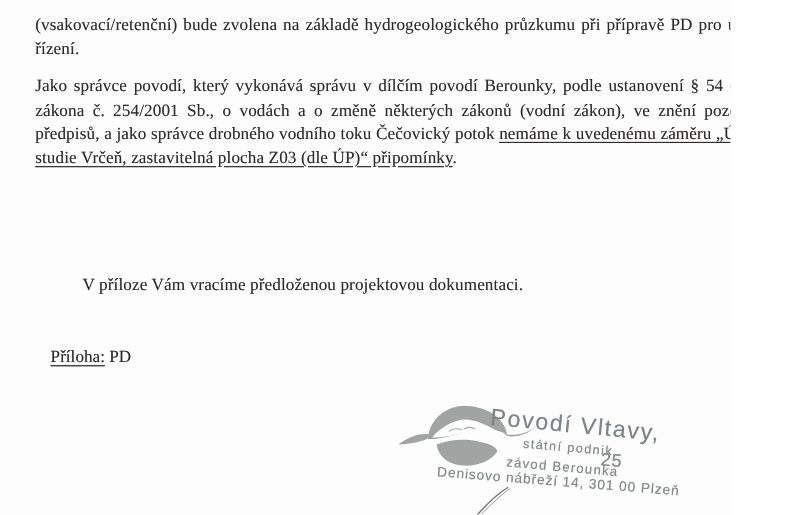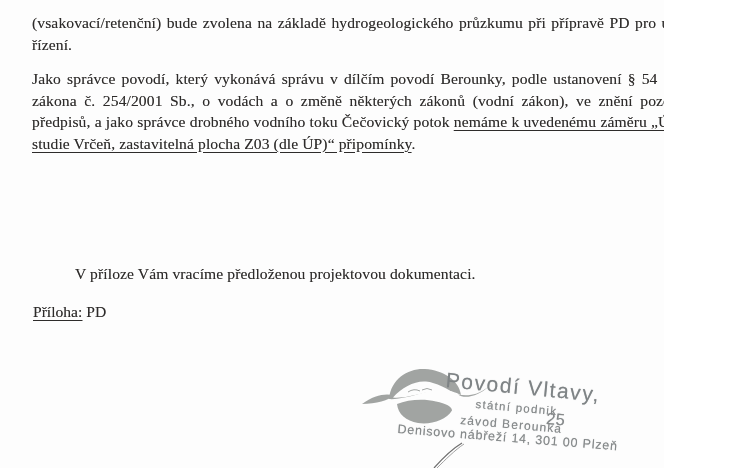--- a/index.html
+++ b/index.html
@@ -31,21 +31,21 @@
     text-decoration: underline;
     text-underline-offset: 2.5px;
   }
   .indent {
     text-indent: 43px;
   }
   .attach {
     position: absolute;
     left: 33px;
     top: 303px;
-    margin: 0;
+    margin: 13px;
     font-size: 15.6px;
     text-shadow: 0 0 0.6px rgba(46, 44, 43, 0.45);
   }
   
   .stamp-text {
     position: absolute;
     margin: 0;
     color: #85898a;
     font-family: "Liberation Sans", "DejaVu Sans", sans-serif;
     white-space: nowrap;
@@ -106,21 +106,21 @@
 </head>
 <body>
 
 <div class="page">
 
   <p class="para" style="top:12px">(vsakovací/retenční) bude zvolena na základě hydrogeologického průzkumu při přípravě PD pro územní řízení.</p>
 
   <p class="para" style="top:68px"><span>Jako správce povodí, který vykonává správu v dílčím povodí Berounky, podle ustanovení § 54 odst. 1 zákona č. 254/2001 Sb., o vodách a o změně některých zákonů (vodní zákon), ve znění pozdějších předpisů, a jako správce drobného vodního toku Čečovický potok </span><span class="u">nemáme k uvedenému záměru „Územní studie Vrčeň, zastavitelná plocha Z03 (dle ÚP)“ připomínky</span><span>.</span></p>
 
 
-  <p class="para indent" style="top:263px">V příloze Vám vracíme předloženou projektovou dokumentaci.</p>
+  <p class="para indent" style="top:249px">V příloze Vám vracíme předloženou projektovou dokumentaci.</p>
 
   <p class="attach"><span class="u">Příloha:</span> <span>PD</span></p>
 
   <div>
     <svg class="stamp-logo" viewBox="0 0 130 66" aria-hidden="true">
       <g fill="#8d918f" opacity="0.82">
 
         <path d="M29,34 C31,13 49,3 65,4 C83,5 99,15 101,30 C95,27 86,24 76,25 C66,26 57,30 47,32 C40,33.5 33,34.5 29,34 Z"></path>
 
         <path d="M2,39 C14,30 26,28 34,30.5 C29,35 16,39 2,39 Z"></path>

